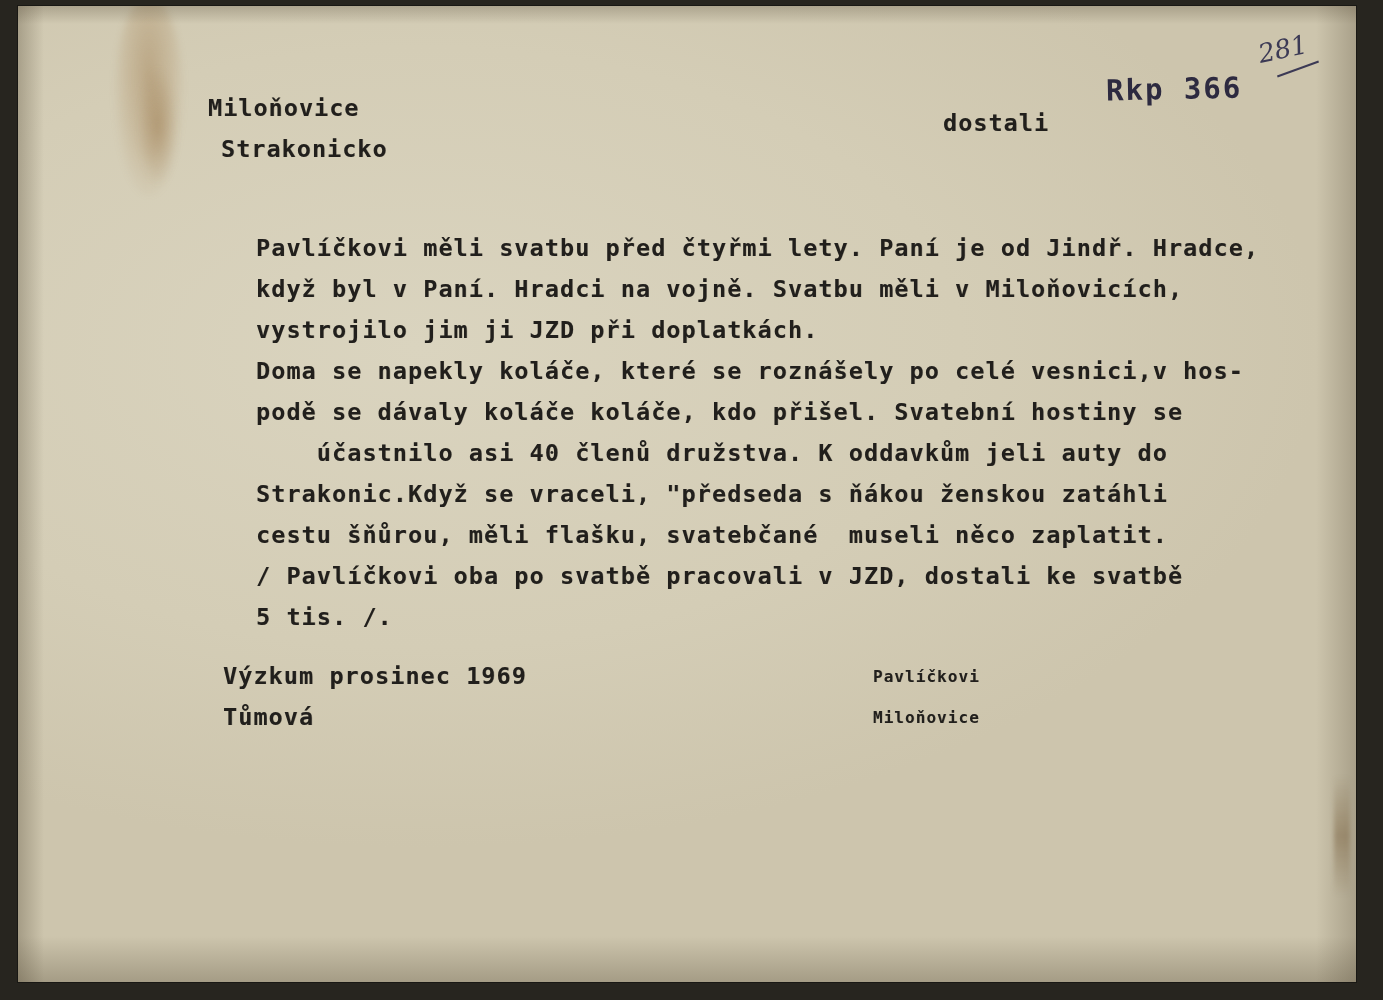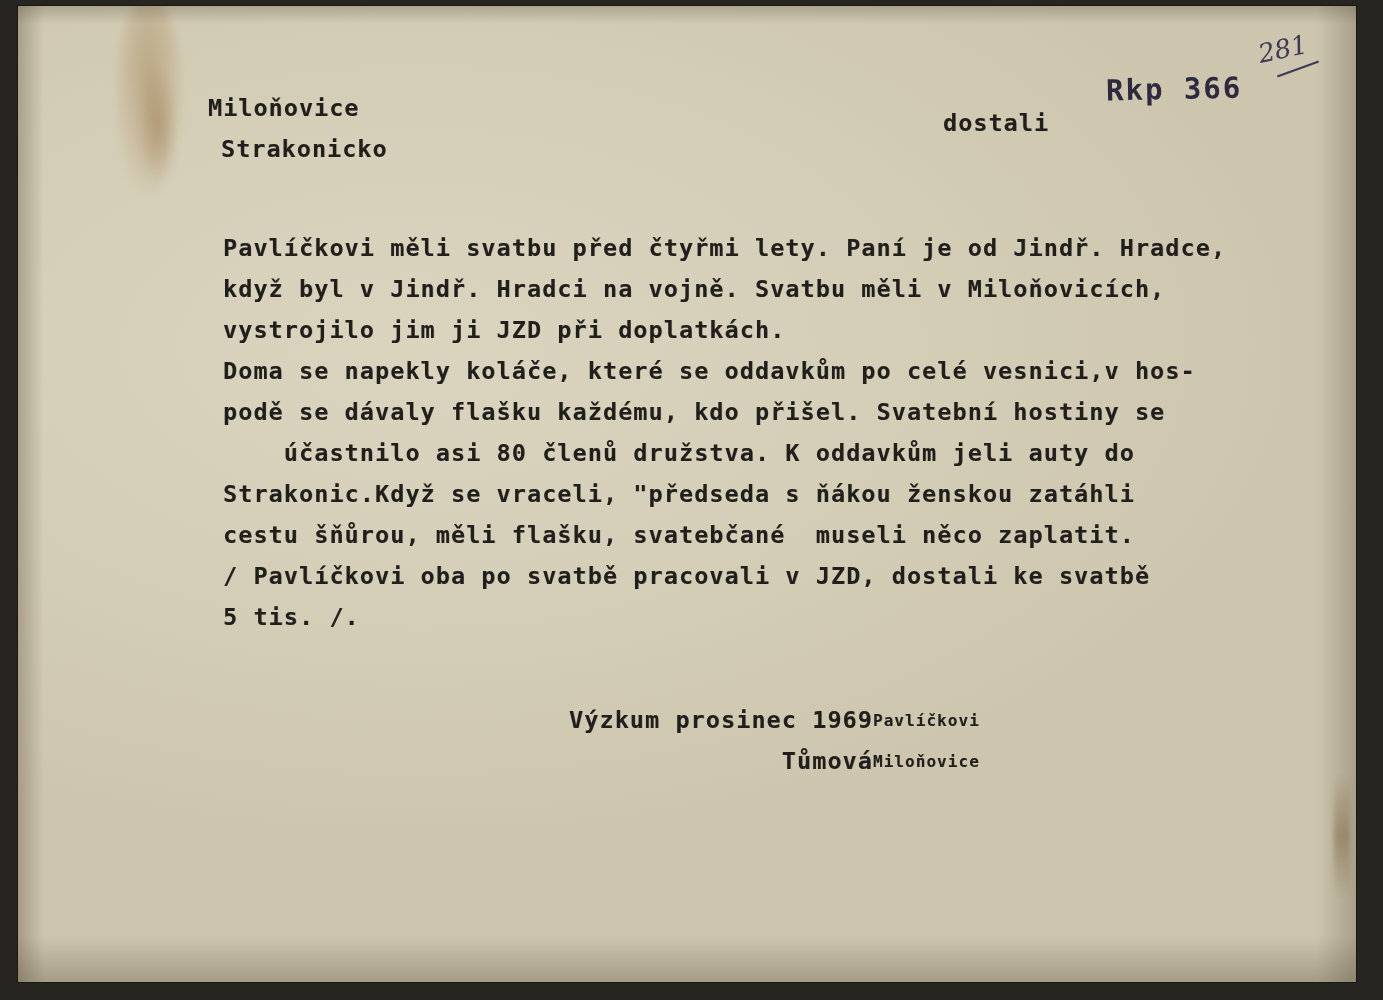--- a/index.html
+++ b/index.html
@@ -131,28 +131,28 @@
   }
   #body-block .line {
     color: #211f1c;
     font-family: "DejaVu Sans Mono", monospace;
     font-weight: 700;
     font-size: 23.5px;
     letter-spacing: 1.05px;
     line-height: 41px;
     white-space: pre;
     text-shadow: 0.4px 0.3px 0 rgba(40,35,30,0.30);
+    margin-left: 33px;
   }
 
   #footer {
     position: absolute;
     left: 205px;
-    top: 694px;
+    top: 650px;
     width: 1000px;
-    text-align: right;
   }
   #footer .frow {
     display: flex;
     line-height: 41px;
   }
   #footer .fcol-left {
     width: 650px;
     color: #211f1c;
     font-family: "DejaVu Sans Mono", monospace;
     font-weight: 700;
@@ -191,25 +191,25 @@
 
     <div class="tw" id="header-topic">dostali</div>
 
     <div id="rkp">Rkp 366</div>
 
     <div id="page-number">281</div>
     <div id="page-number-underline"></div>
 
     <div id="body-block">
       <div class="line">Pavlíčkovi měli svatbu před čtyřmi lety. Paní je od Jindř. Hradce,</div>
-      <div class="line">když byl v Jindř. Hradci na vojně. Svatbu měli v Miloňovicích,</div>
+      <div class="line">když byl v Paní. Hradci na vojně. Svatbu měli v Miloňovicích,</div>
       <div class="line">vystrojilo jim ji JZD při doplatkách.</div>
-      <div class="line">Doma se napekly koláče, které se oddavkům po celé vesnici,v hos-</div>
-      <div class="line">podě se dávaly flašku každému, kdo přišel. Svatební hostiny se</div>
-      <div class="line">    účastnilo asi 80 členů družstva. K oddavkům jeli auty do</div>
+      <div class="line">Doma se napekly koláče, které se roznášely po celé vesnici,v hos-</div>
+      <div class="line">podě se dávaly koláče koláče, kdo přišel. Svatební hostiny se</div>
+      <div class="line">    účastnilo asi 40 členů družstva. K oddavkům jeli auty do</div>
       <div class="line">Strakonic.Když se vraceli, "předseda s ňákou ženskou zatáhli</div>
       <div class="line">cestu šňůrou, měli flašku, svatebčané  museli něco zaplatit.</div>
       <div class="line">/ Pavlíčkovi oba po svatbě pracovali v JZD, dostali ke svatbě</div>
       <div class="line">5 tis. /.</div>
     </div>
 
     <div id="footer">
       <div class="frow">
         <div class="fcol-left">Výzkum prosinec 1969</div>
         <div class="fcol-right">Pavlíčkovi</div>

